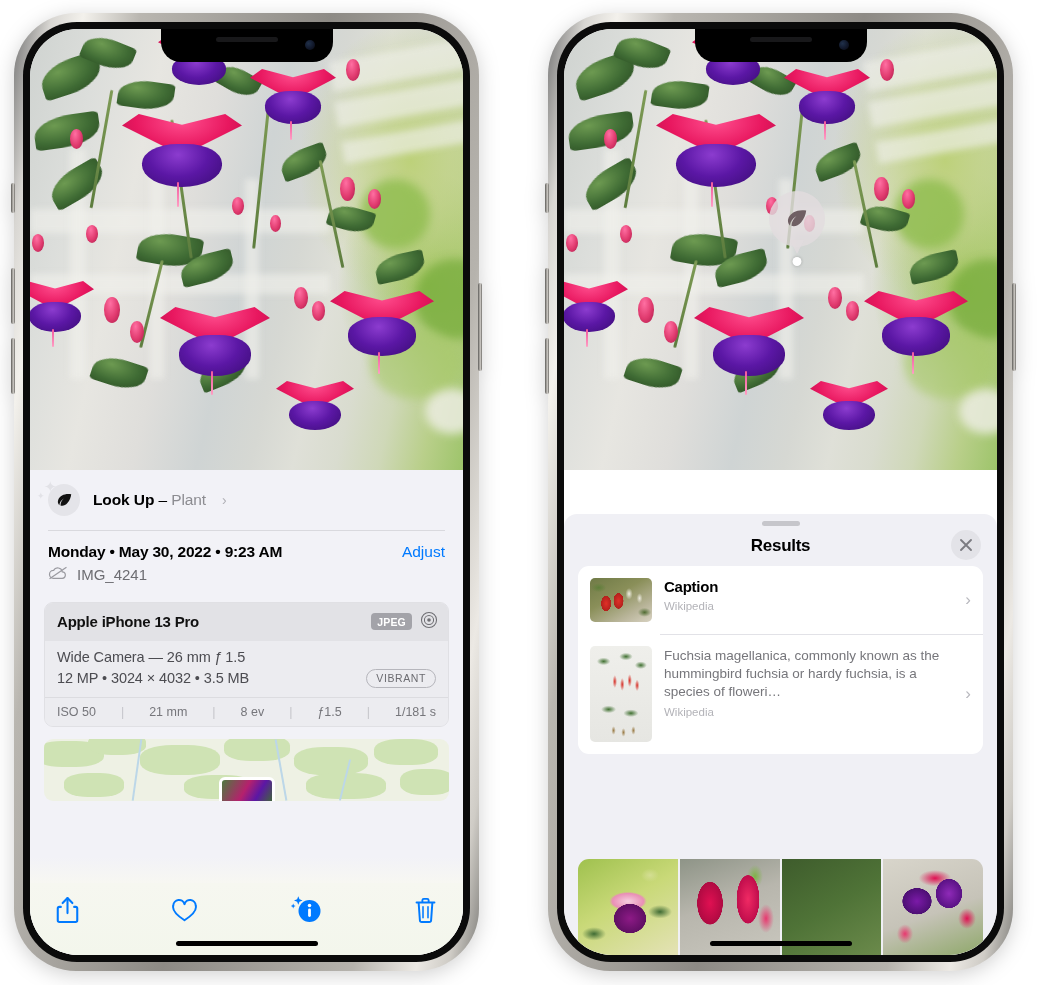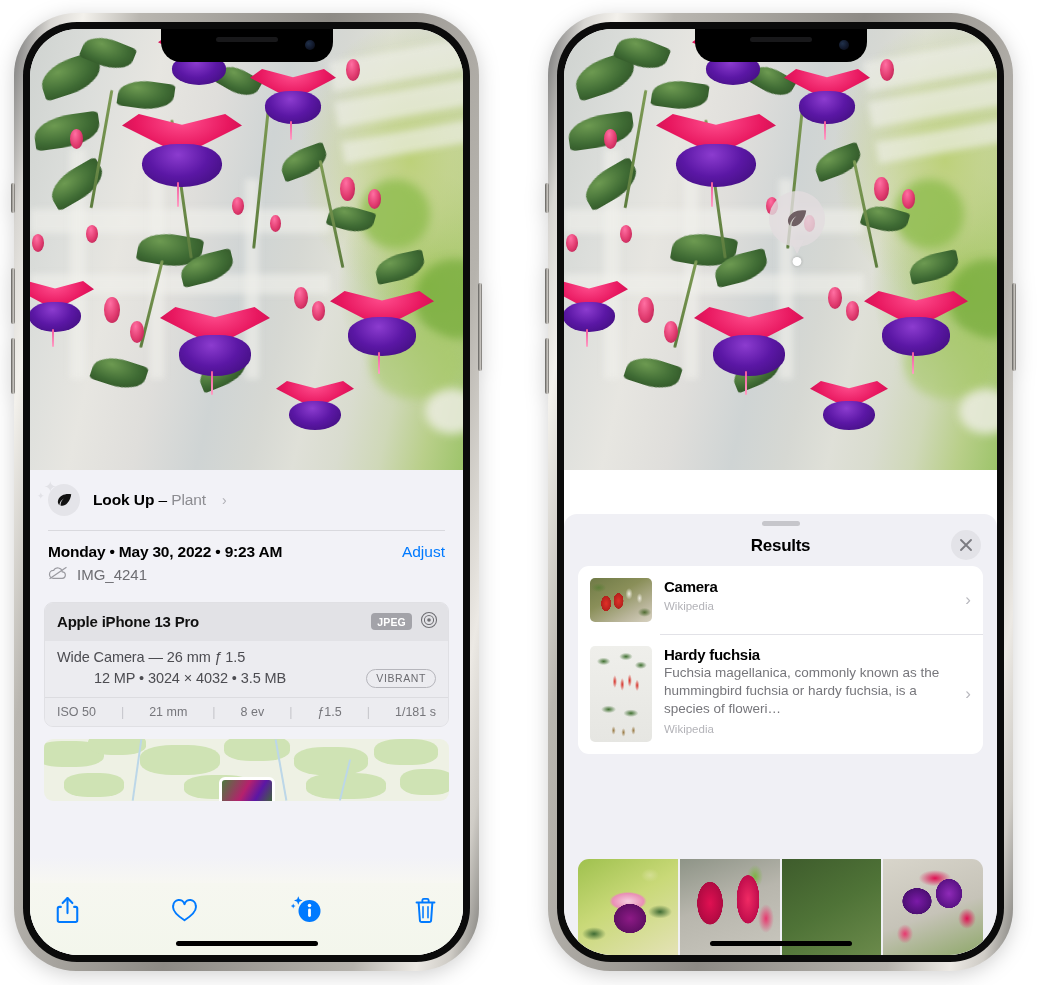--- a/index.html
+++ b/index.html
@@ -171,21 +171,21 @@
   }
   .exif-head .dev { font-size: 15px; font-weight: 600; color: #111; letter-spacing: -0.2px; }
   .exif-head .right { display: flex; align-items: center; gap: 8px; }
   .tag-jpeg {
     background: #a3a3a9; color: #fff; font-size: 10.5px; font-weight: 600;
     padding: 2.5px 6px; border-radius: 4px; letter-spacing: 0.2px;
   }
   .exif-body { padding: 8px 12px 9px 12px; background: #ececf0; }
   .exif-l1 { font-size: 14.5px; color: #4c4c51; letter-spacing: -0.1px; }
   .exif-l2row { display: flex; align-items: center; justify-content: space-between; margin-top: 4px; }
-  .exif-l2 { font-size: 14.5px; color: #4c4c51; letter-spacing: -0.1px; margin-left: 37px; }
+  .exif-l2 { font-size: 14.5px; color: #4c4c51; letter-spacing: -0.1px; }
   .tag-vib {
     font-size: 10.5px; color: #6b6b70; letter-spacing: 0.6px;
     border: 1px solid #b6b6bc; border-radius: 10px; padding: 2.5px 9px;
   }
   .exif-foot {
     display: flex; align-items: center; justify-content: space-between;
     border-top: 0.5px solid #dcdce0;
     padding: 7px 12px; background: #ececf0;
   }
   .exif-foot span.v { font-size: 12.5px; color: #76767b; }
@@ -648,21 +648,21 @@
                 <span class="sc" style="background:linear-gradient(150deg,#6f7a46,#8a8f59 40%,#b9b59a 75%,#d8d2c2);"></span>
                 <span class="sc" style="background:
                     radial-gradient(ellipse 7px 11px at 26% 58%, #e03128 0%, #b3211c 70%, rgba(0,0,0,0) 72%),
                     radial-gradient(ellipse 7px 11px at 46% 52%, #e03128 0%, #b3211c 70%, rgba(0,0,0,0) 72%),
                     radial-gradient(ellipse 5px 8px at 63% 36%, #f0f0e4 0%, rgba(0,0,0,0) 72%),
                     radial-gradient(ellipse 4px 7px at 80% 46%, #eceade 0%, rgba(0,0,0,0) 72%),
                     radial-gradient(ellipse 10px 6px at 14% 22%, #5f7f3a 0%, rgba(0,0,0,0) 75%),
                     radial-gradient(ellipse 9px 6px at 88% 78%, #4f6b31 0%, rgba(0,0,0,0) 75%);"></span>
               </span>
               <span class="k-body">
-                <span class="k-title" style="display:block">Camera</span>
+                <span class="k-title" style="display:block">Caption</span>
                 <span class="k-src" style="display:block">Wikipedia</span>
               </span>
               <span class="k-chev">›</span>
             </div>
 
             <div class="know-row">
               <span class="k-thumb" style="width:62px;height:96px;">
                 <span class="sc" style="background:linear-gradient(180deg,#efefeb,#e6e6e2);"></span>
                 <span class="sc" style="background:
                     radial-gradient(ellipse 9px 5px at 22% 16%, #3f7030 0%, rgba(0,0,0,0) 75%),
@@ -672,21 +672,20 @@
                     radial-gradient(ellipse 3px 9px at 52% 40%, #d62b22 0%, rgba(0,0,0,0) 72%),
                     radial-gradient(ellipse 3px 9px at 64% 36%, #d62b22 0%, rgba(0,0,0,0) 72%),
                     radial-gradient(ellipse 3px 8px at 76% 41%, #d62b22 0%, rgba(0,0,0,0) 72%),
                     radial-gradient(ellipse 10px 5px at 30% 66%, #3f7030 0%, rgba(0,0,0,0) 75%),
                     radial-gradient(ellipse 10px 5px at 66% 70%, #3f7030 0%, rgba(0,0,0,0) 75%),
                     radial-gradient(ellipse 3px 6px at 38% 88%, #9a7b45 0%, rgba(0,0,0,0) 72%),
                     radial-gradient(ellipse 3px 6px at 54% 90%, #9a7b45 0%, rgba(0,0,0,0) 72%),
                     radial-gradient(ellipse 3px 6px at 70% 88%, #9a7b45 0%, rgba(0,0,0,0) 72%);"></span>
               </span>
               <span class="k-body">
-                <span class="k-title" style="display:block">Hardy fuchsia</span>
                 <span class="k-desc" style="display:block">Fuchsia magellanica, commonly known as the hummingbird fuchsia or hardy fuchsia, is a species of floweri…</span>
                 <span class="k-src" style="display:block">Wikipedia</span>
               </span>
               <span class="k-chev">›</span>
             </div>
 
           </div>
 
 
           <div class="web-strip">

